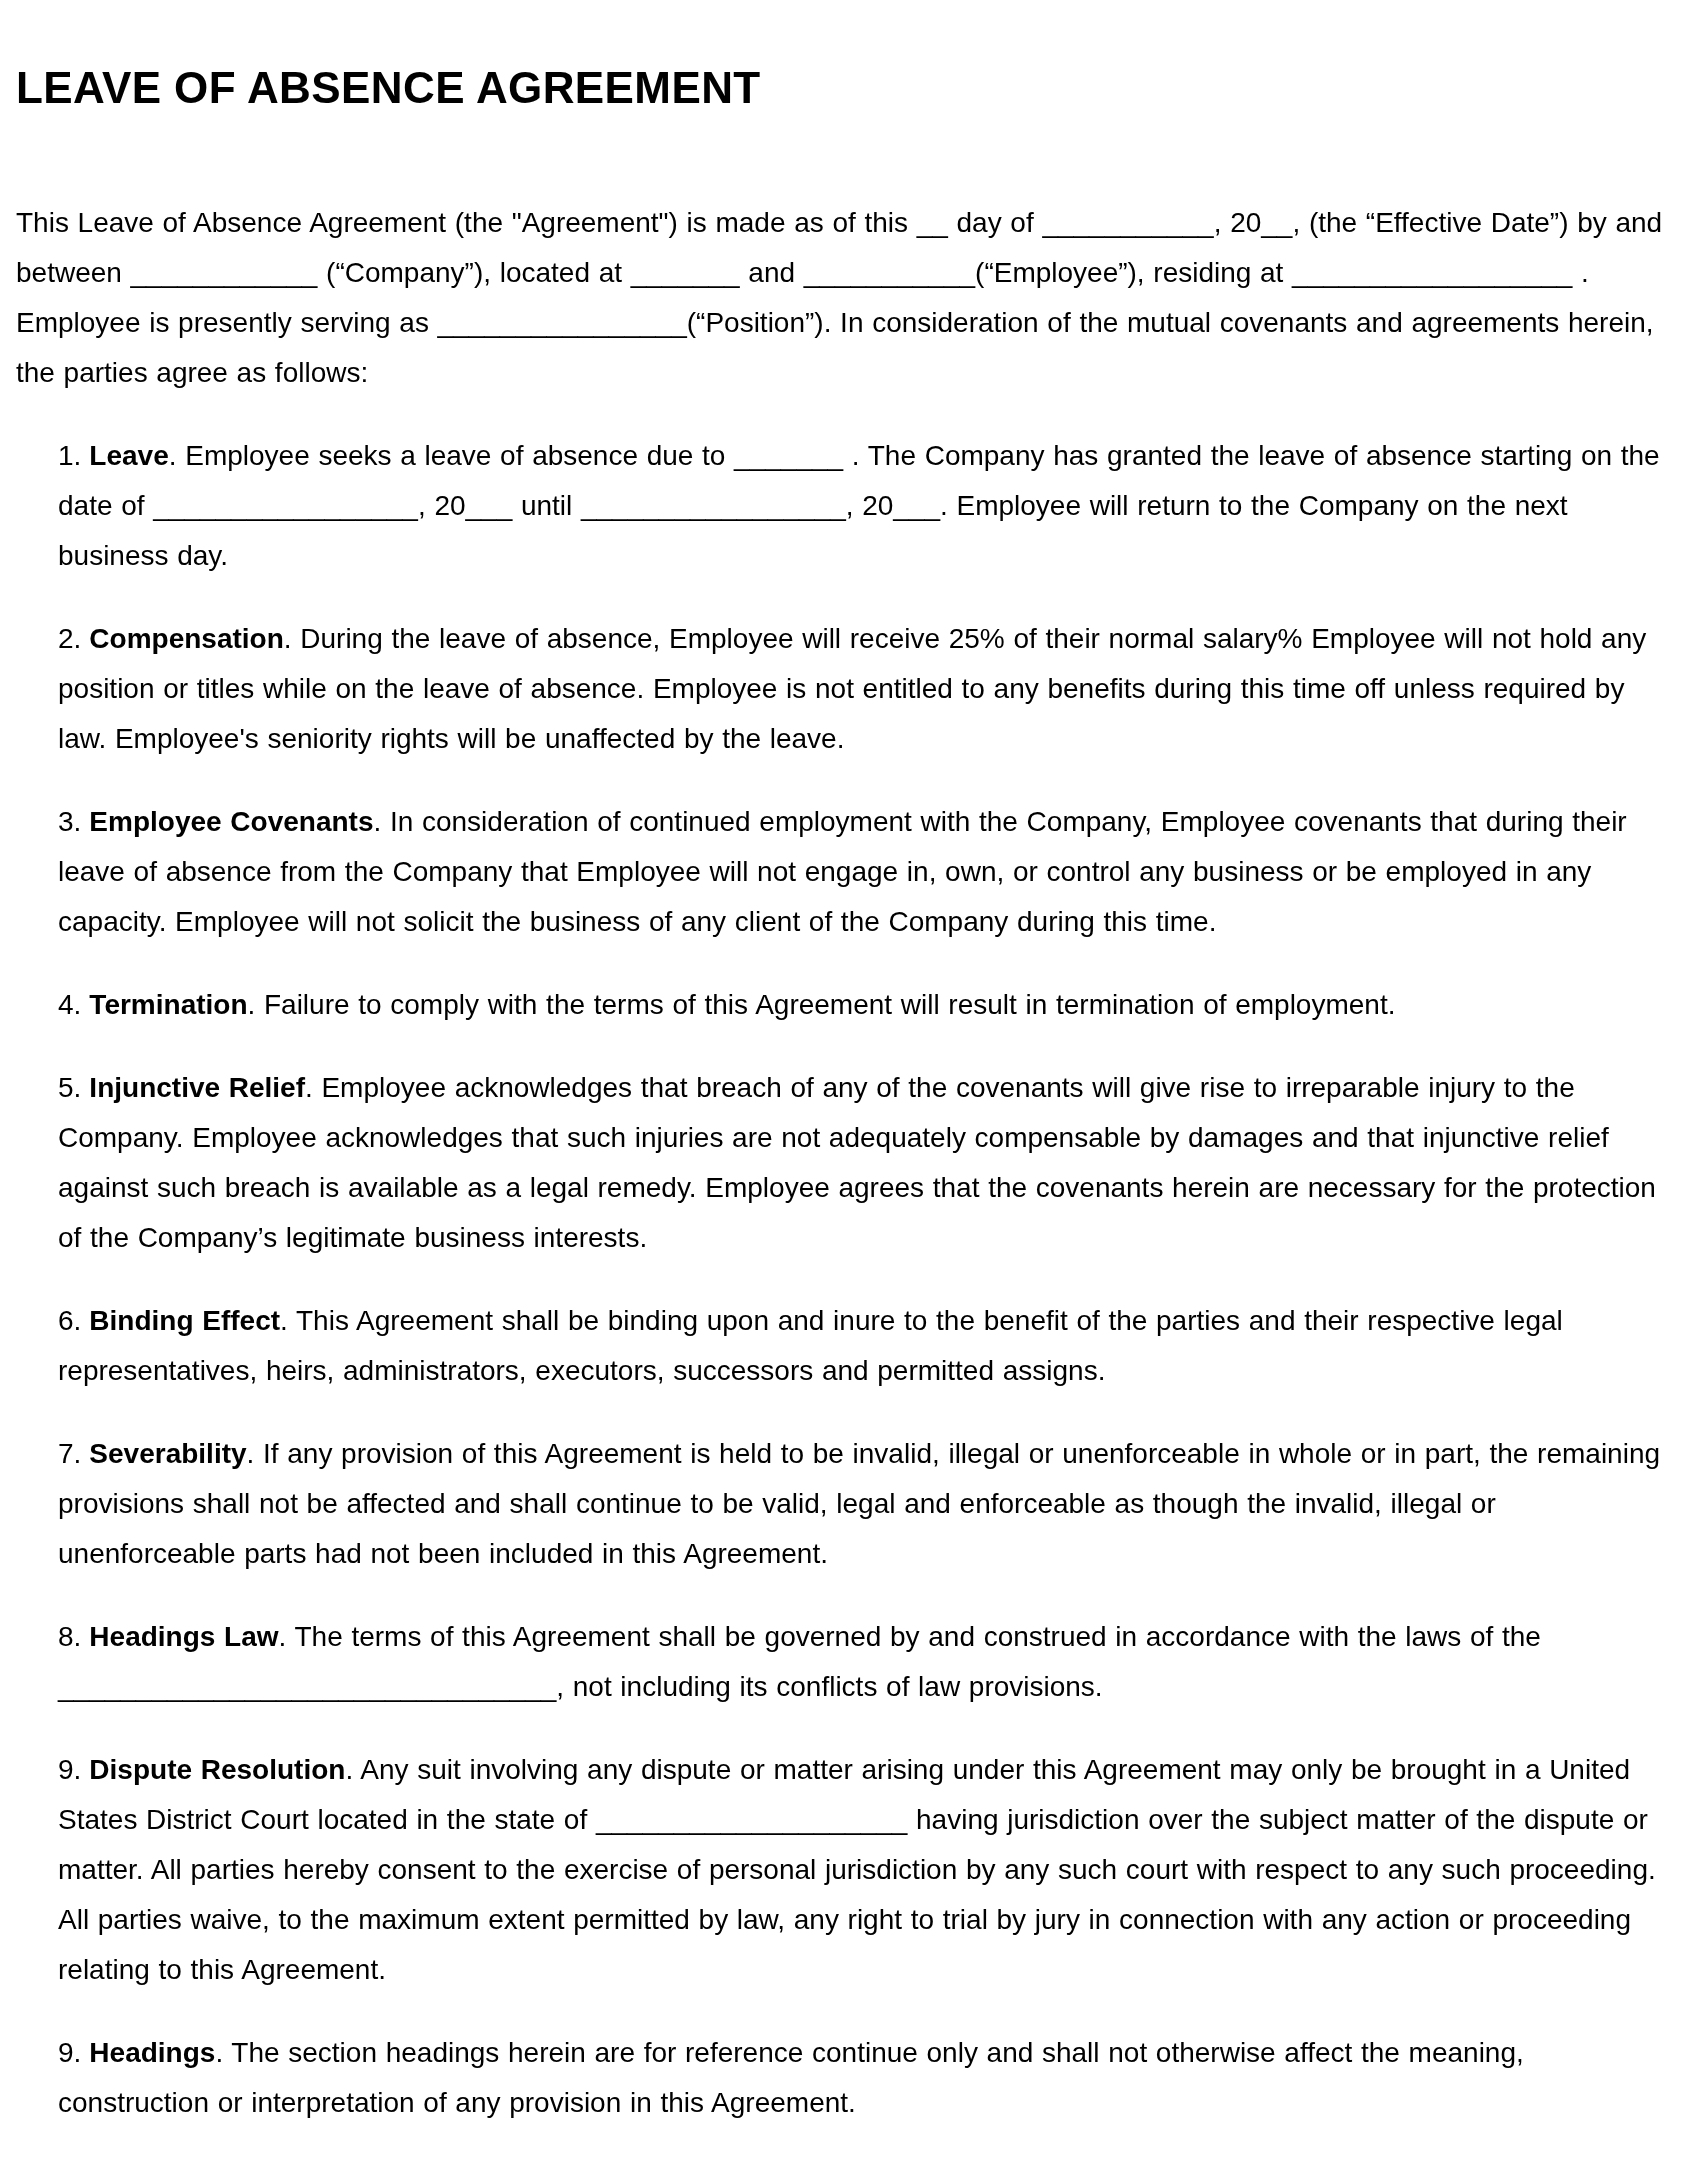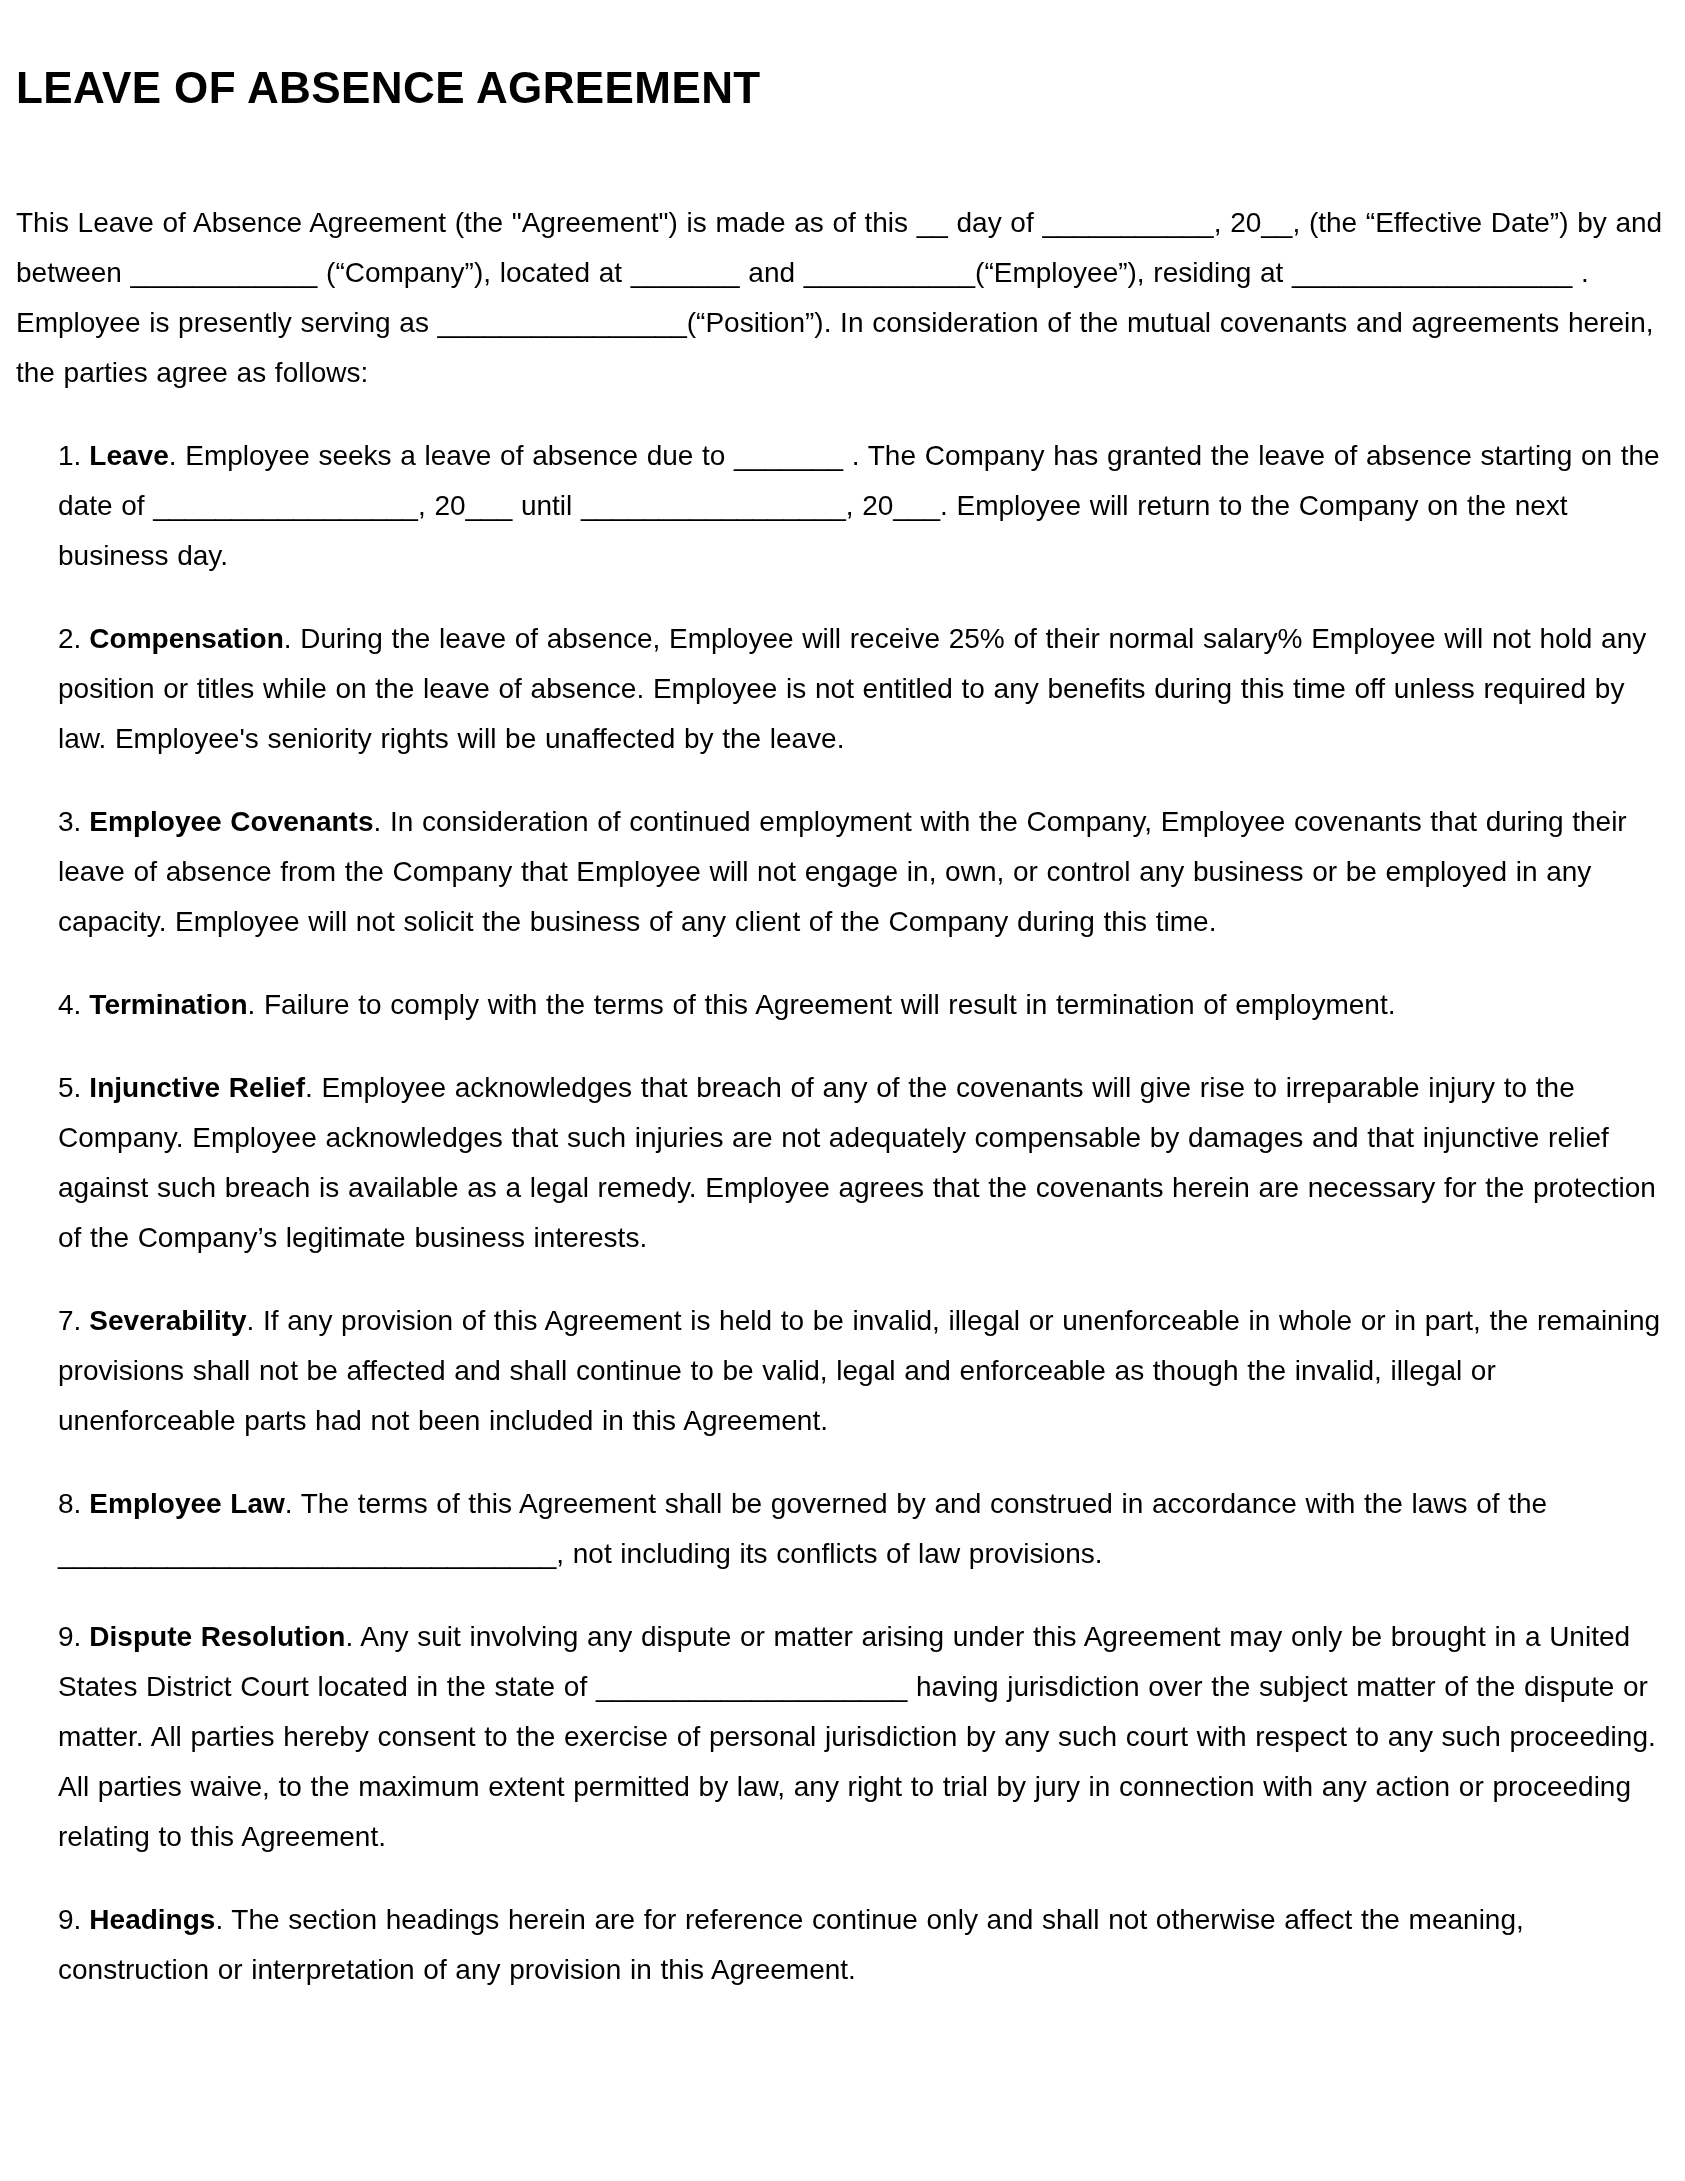--- a/index.html
+++ b/index.html
@@ -55,23 +55,24 @@
   <p class="para section"><span class="num">1.</span><b class="hd">Leave</b><span class="bd">. Employee seeks a leave of absence due to _______ . The Company has granted the leave of absence starting on the date of _________________, 20___ until _________________, 20___. Employee will return to the Company on the next business day.</span></p>
 
   <p class="para section"><span class="num">2.</span><b class="hd">Compensation</b><span class="bd">. During the leave of absence, Employee will receive 25% of their normal salary% Employee will not hold any position or titles while on the leave of absence. Employee is not entitled to any benefits during this time off unless required by law. Employee's seniority rights will be unaffected by the leave.</span></p>
 
   <p class="para section"><span class="num">3.</span><b class="hd">Employee Covenants</b><span class="bd">. In consideration of continued employment with the Company, Employee covenants that during their leave of absence from the Company that Employee will not engage in, own, or control any business or be employed in any capacity. Employee will not solicit the business of any client of the Company during this time.</span></p>
 
   <p class="para section"><span class="num">4.</span><b class="hd">Termination</b><span class="bd">. Failure to comply with the terms of this Agreement will result in termination of employment.</span></p>
 
   <p class="para section"><span class="num">5.</span><b class="hd">Injunctive Relief</b><span class="bd">. Employee acknowledges that breach of any of the covenants will give rise to irreparable injury to the Company. Employee acknowledges that such injuries are not adequately compensable by damages and that injunctive relief against such breach is available as a legal remedy. Employee agrees that the covenants herein are necessary for the protection of the Company’s legitimate business interests.</span></p>
 
+  <p class="para section"><span class="num">6.</span><b class="hd">Binding Effect</b><span class="bd">. This Agreement shall be binding upon and inure to the benefit of the parties and their respective legal representatives, heirs, administrators, executors, successors and permitted assigns.</span></p>
 
   <p class="para section"><span class="num">7.</span><b class="hd">Severability</b><span class="bd">. If any provision of this Agreement is held to be invalid, illegal or unenforceable in whole or in part, the remaining provisions shall not be affected and shall continue to be valid, legal and enforceable as though the invalid, illegal or unenforceable parts had not been included in this Agreement.</span></p>
 
-  <p class="para section"><span class="num">8.</span><b class="hd">Employee Law</b><span class="bd">. The terms of this Agreement shall be governed by and construed in accordance with the laws of the ________________________________, not including its conflicts of law provisions.</span></p>
+  <p class="para section"><span class="num">8.</span><b class="hd">Headings Law</b><span class="bd">. The terms of this Agreement shall be governed by and construed in accordance with the laws of the ________________________________, not including its conflicts of law provisions.</span></p>
 
   <p class="para section"><span class="num">9.</span><b class="hd">Dispute Resolution</b><span class="bd">. Any suit involving any dispute or matter arising under this Agreement may only be brought in a United States District Court located in the state of ____________________ having jurisdiction over the subject matter of the dispute or matter. All parties hereby consent to the exercise of personal jurisdiction by any such court with respect to any such proceeding. All parties waive, to the maximum extent permitted by law, any right to trial by jury in connection with any action or proceeding relating to this Agreement.</span></p>
 
   <p class="para section"><span class="num">9.</span><b class="hd">Headings</b><span class="bd">. The section headings herein are for reference continue only and shall not otherwise affect the meaning, construction or interpretation of any provision in this Agreement.</span></p>
 </div>
 </div>
 
 
 </body></html>

